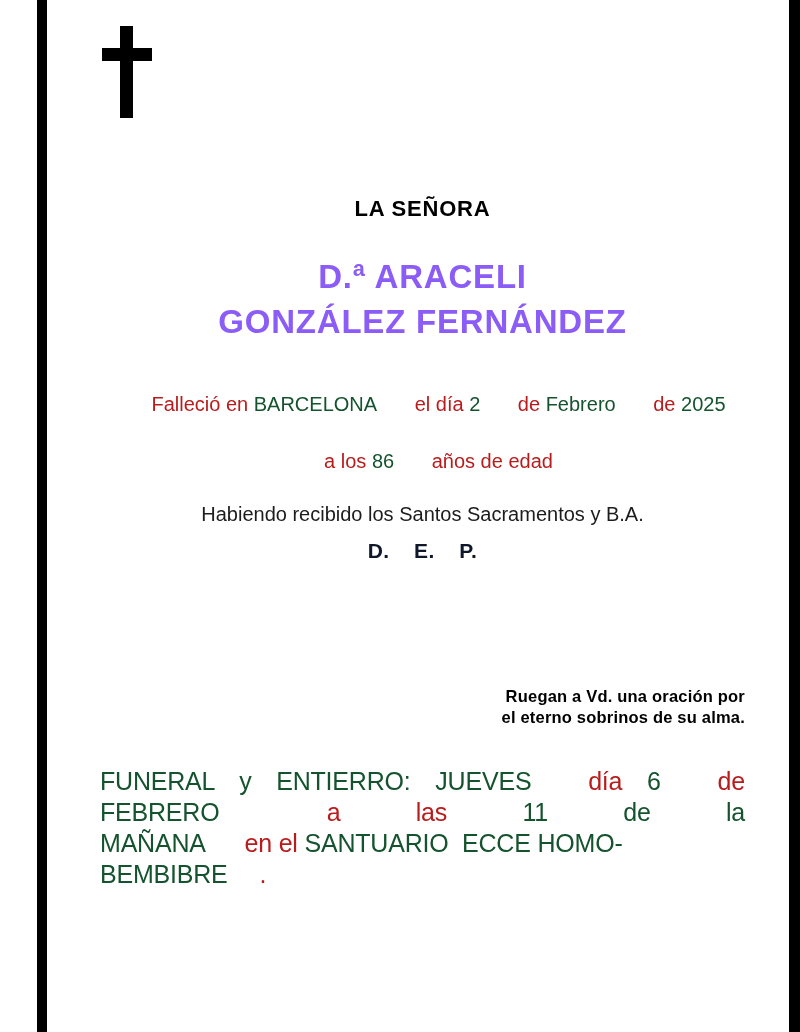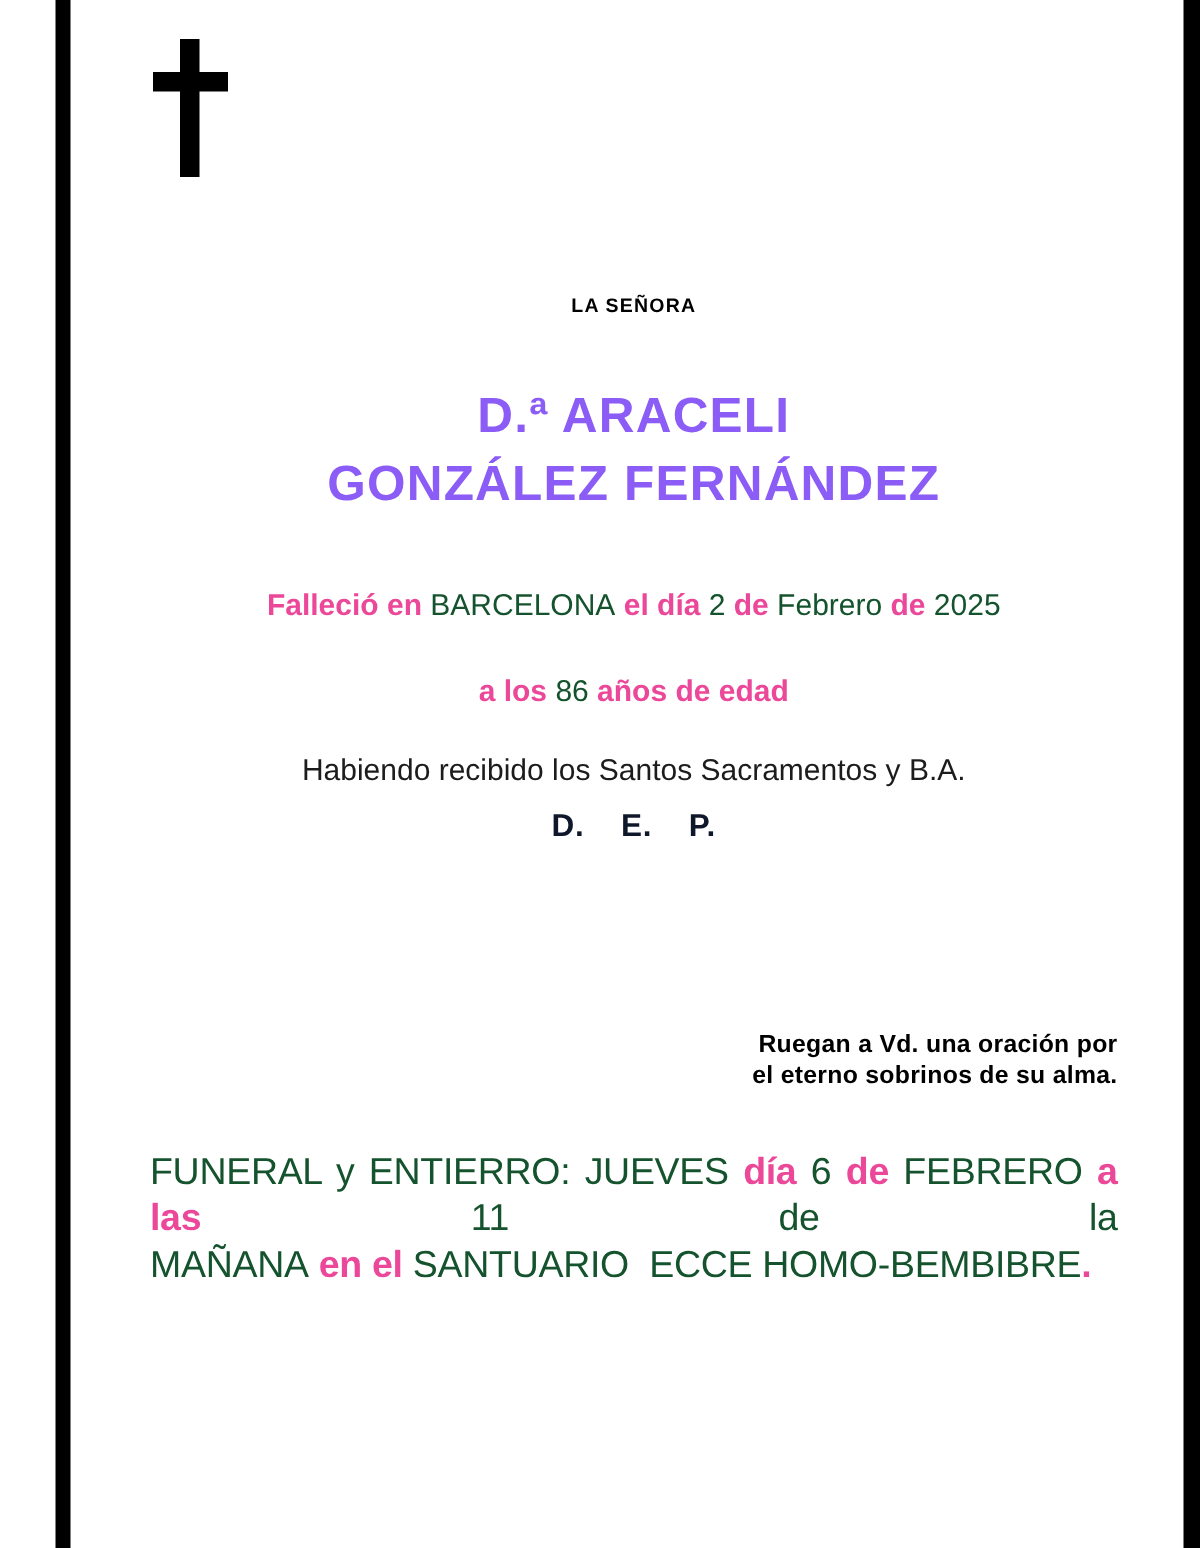--- a/index.html
+++ b/index.html
@@ -25,21 +25,21 @@
 
   
   .col { position: absolute; left: 100px; width: 645px; }
 
   .center { text-align: center; }
   .right  { text-align: right; }
   .left   { text-align: left; }
 
   .honorific {
     top: 196px;
-    font-size: 13px; font-weight: bold; color: #000;
+    font-size: 22px; font-weight: bold; color: #000;
     letter-spacing: 0.8px;
   }
   .deceased-name {
     top: 254px;
     font-size: 33px; font-weight: bold; color: #8b5cf6;
     line-height: 45px; letter-spacing: 0.8px;
   }
   .body-line { font-size: 20px; line-height: 26px; }
   .death-line      { top: 391px; }
   .age-line        { top: 448px; }
@@ -57,21 +57,21 @@
     top: 686px;
     font-size: 16.5px; font-weight: bold; 
     line-height: 20.5px; color: #000; letter-spacing: 0.2px;
   }
 
   .funeral { top: 766px; font-size: 25px; line-height: 31px; letter-spacing: -0.2px; }
   .funeral .l1 { text-align: justify; text-align-last: justify; }
   .remains { top: 838px; font-size: 19.5px; letter-spacing: -0.2px; }
 
   .b { font-weight: normal; color: #14532d; }
-  .r { font-weight: bold; color: #ec4899; }
+  .r { font-weight: normal; color: #b91c1c; margin-left: 32px; }
 </style>
 </head>
 <body>
 
 <div class="page">
 
   <div class="rule rule-left"></div>
   <div class="rule rule-right"></div>
 
   <div class="cross">

